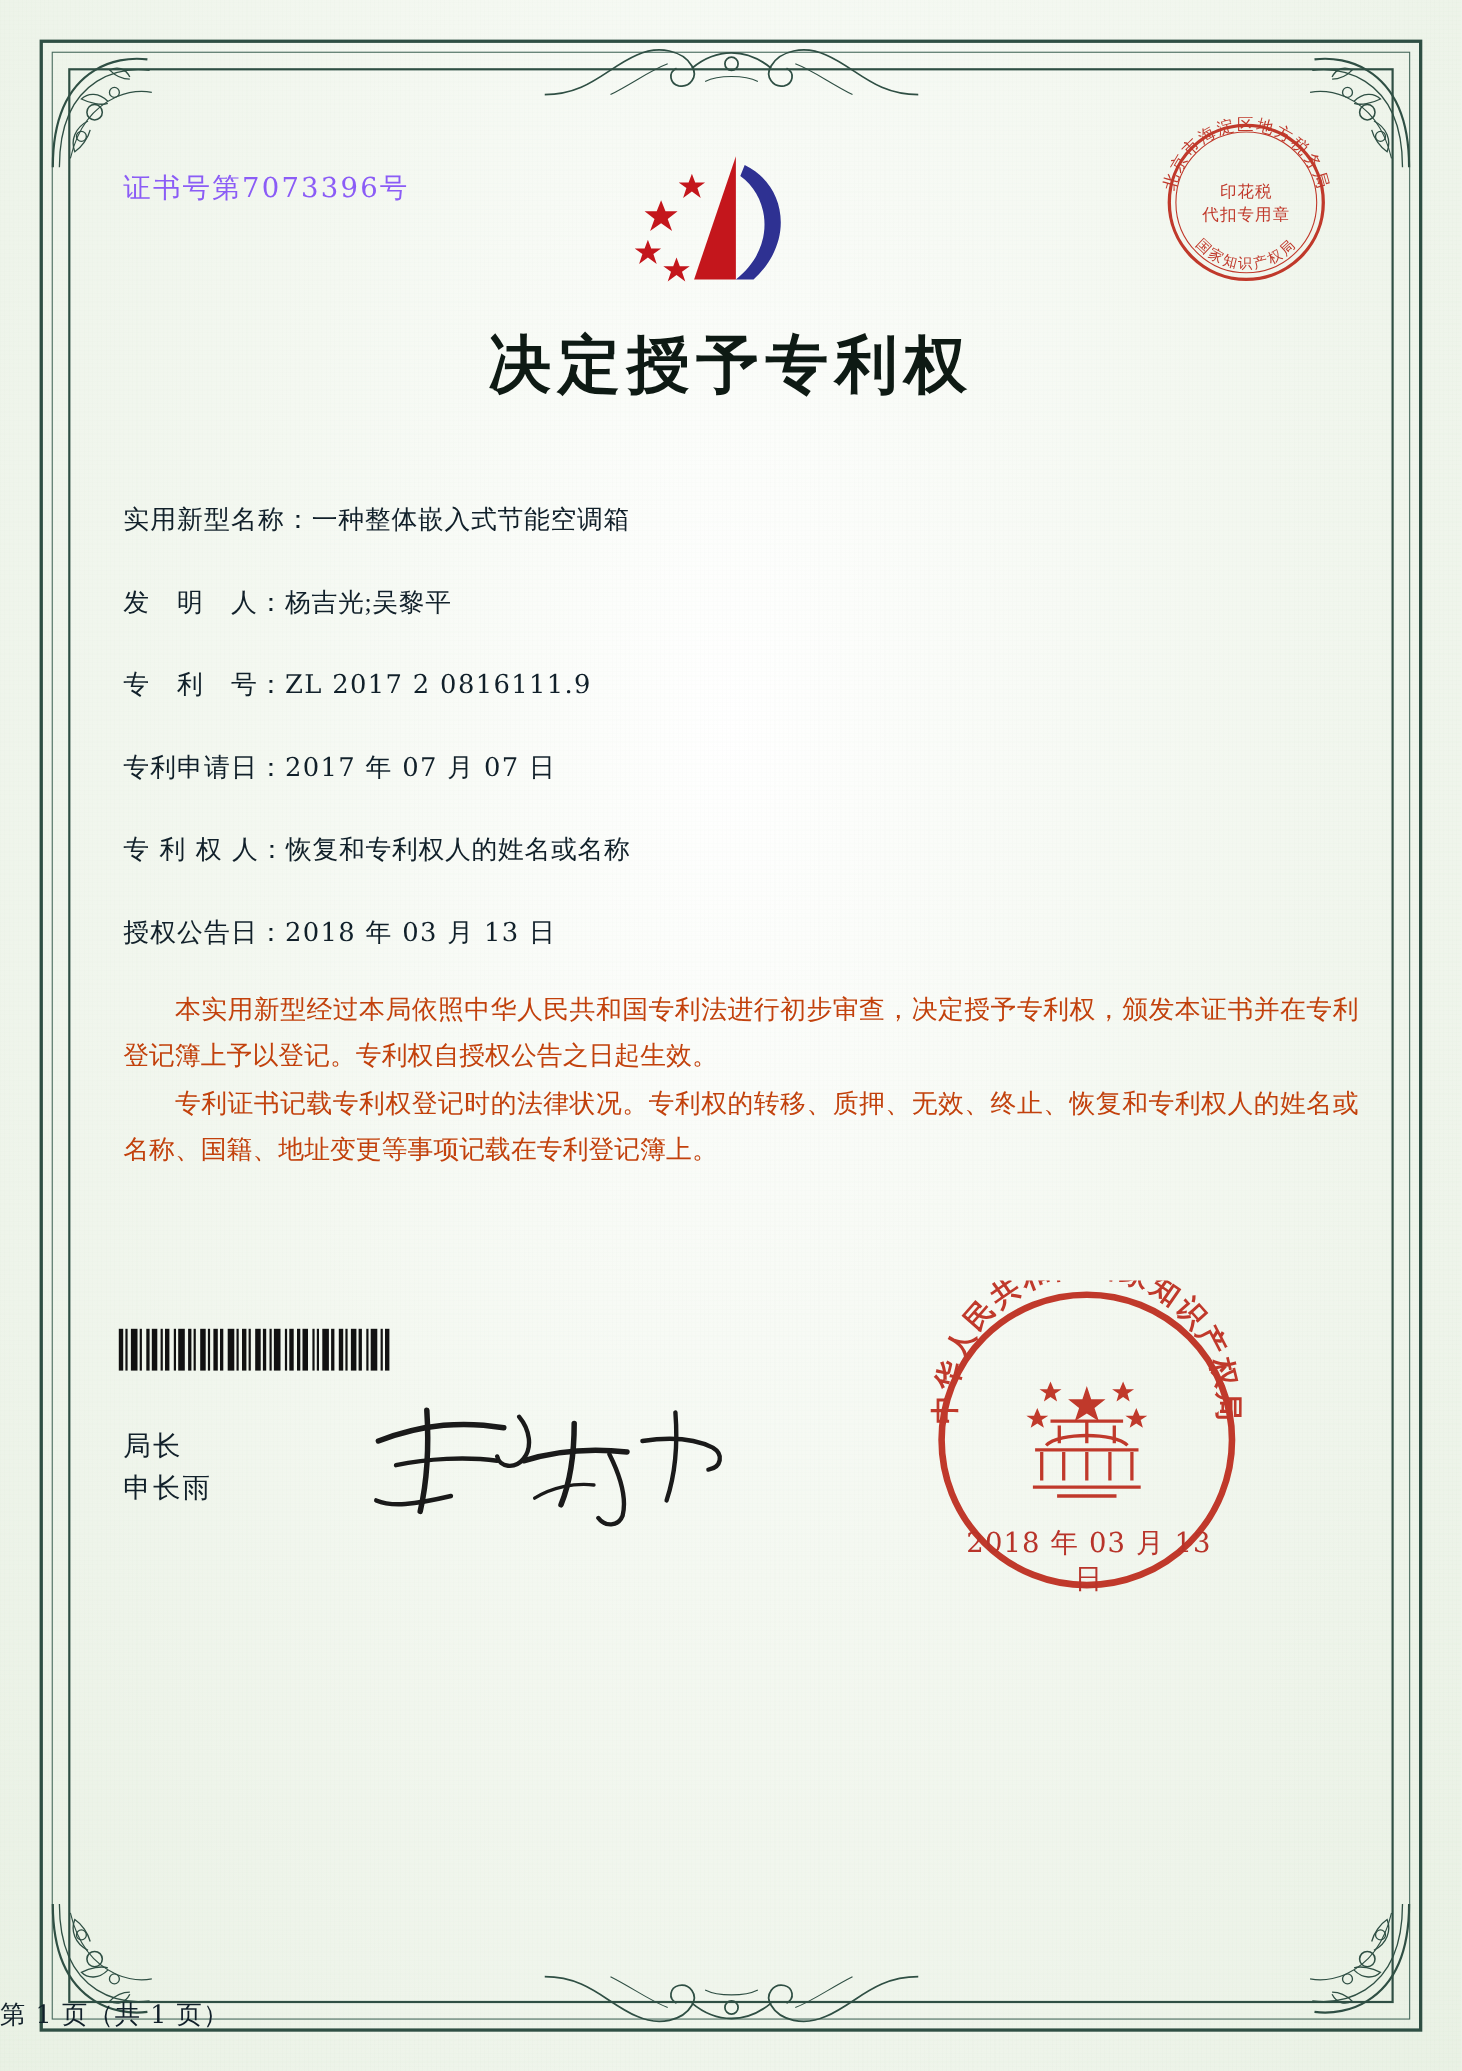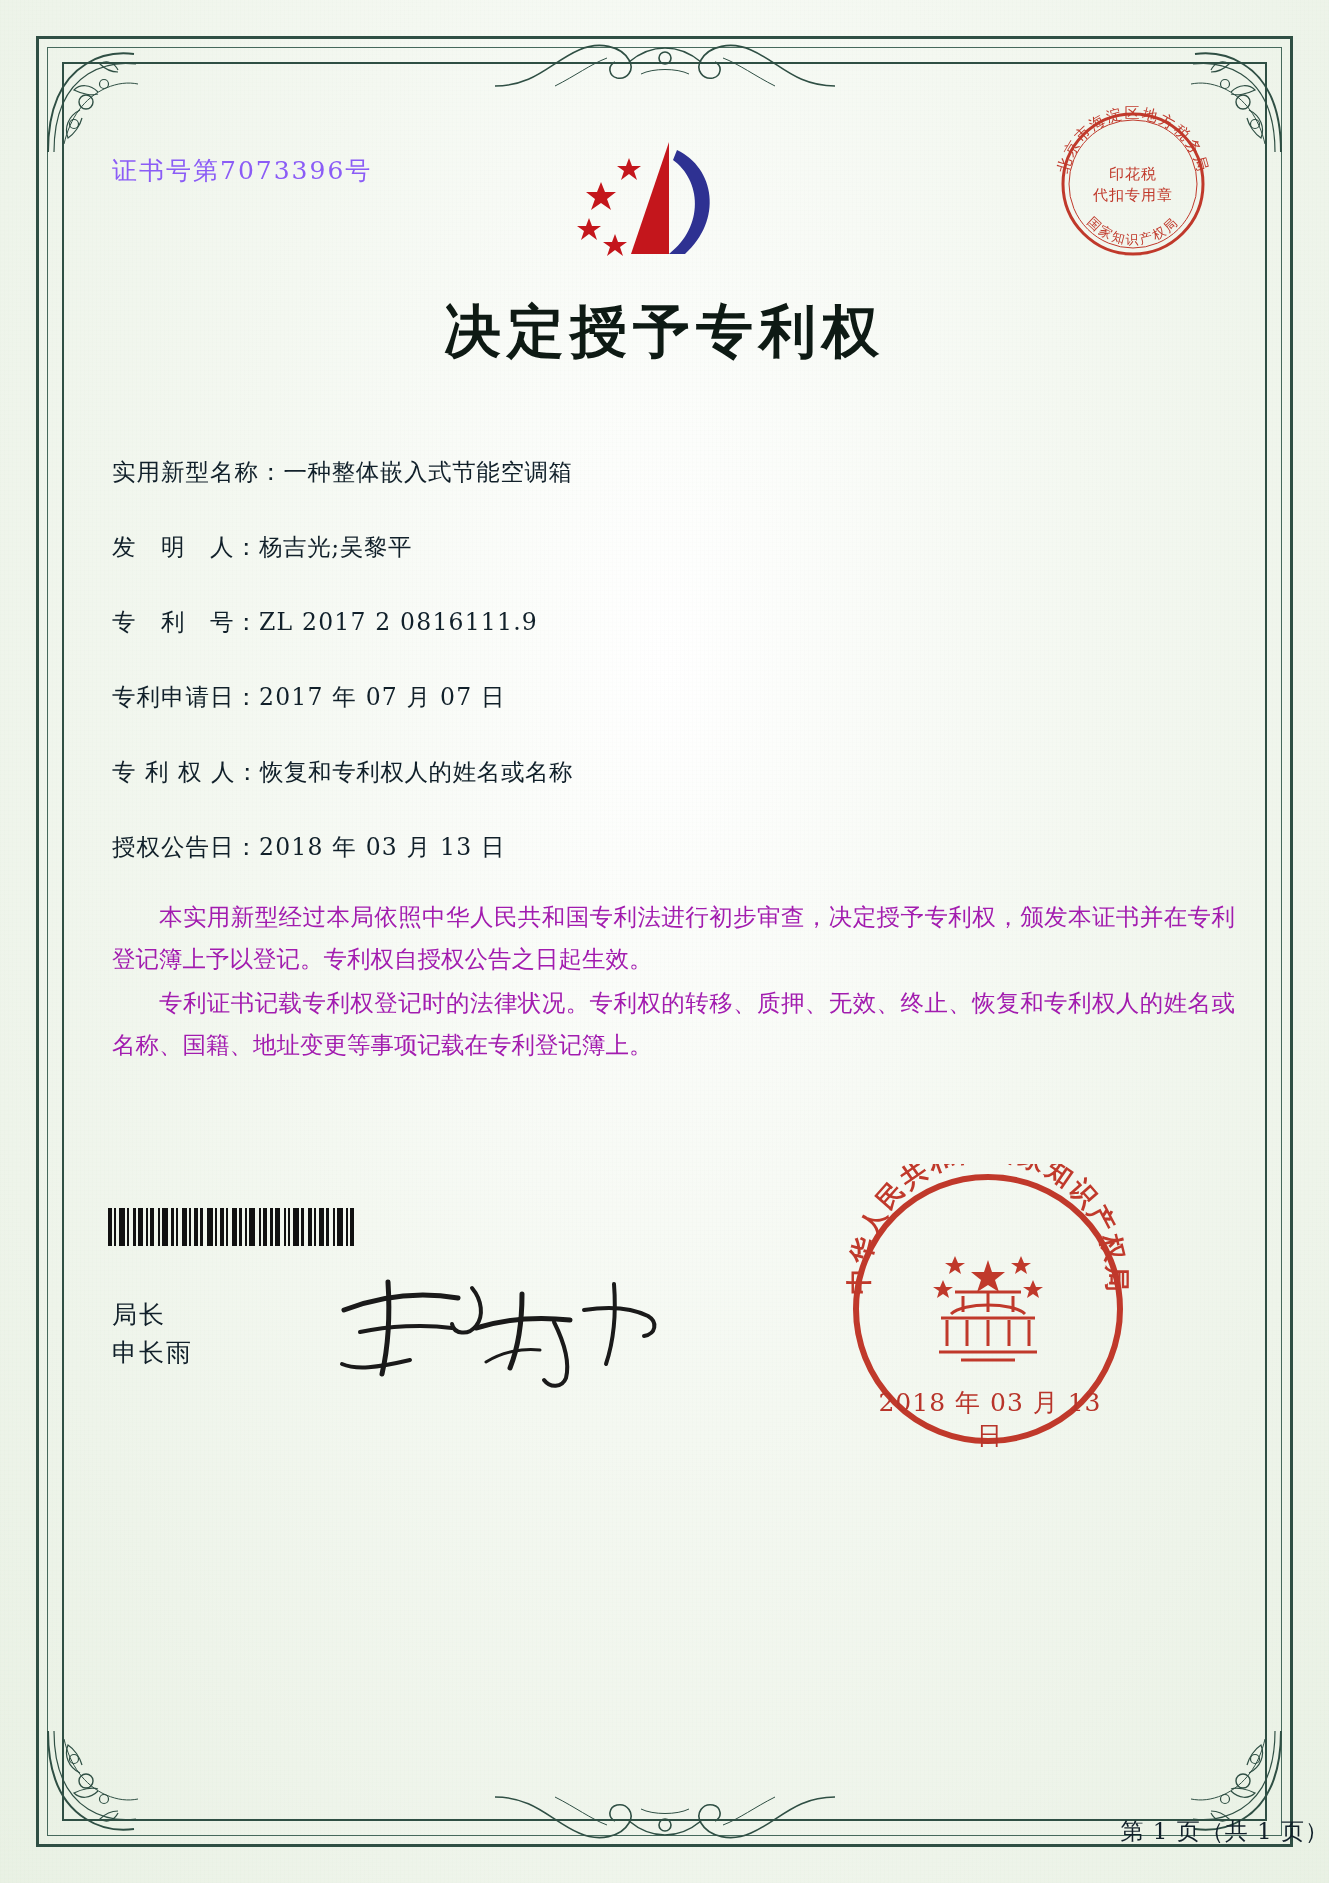--- a/index.html
+++ b/index.html
@@ -152,34 +152,35 @@
     font-size: 23.5px;
     color: #11202a;
     font-family: "DejaVu Serif", serif;
   }
   .field-label {
     white-space: pre;
     letter-spacing: 1px;
   }
   .field-value {
     letter-spacing: .6px;
+    font-family: Liberation Serif, serif;
   }
   .field-value.mono {
     font-family: "DejaVu Serif", serif;
     letter-spacing: 1.2px;
   }
 
   .paragraphs {
     position: absolute;
     left: 26px;
     right: 8px;
     top: 810px;
     font-size: 23.5px;
     line-height: 42px;
-    color: #a21caf;
+    color: #c2410c;
     font-family: "DejaVu Serif", serif;
     text-align: justify;
   }
   .paragraphs p {
     margin: 0 0 2px 0;
     text-indent: 47px;
   }
 
   
   .barcode {
@@ -238,26 +239,25 @@
     color: #b8342a;
     letter-spacing: 1px;
     font-family: "DejaVu Serif", serif;
   }
 
   .page-footer {
     position: absolute;
     left: 0;
     right: 0;
     bottom: 36px;
-    text-align: right;
+    text-align: left;
     font-size: 23px;
     color: #11202a;
     font-family: "DejaVu Serif", serif;
     letter-spacing: 1px;
-    margin-left: 28px;
   }
 </style>
 </head>
 <body>
 
 <div class="page">
   <div class="paper-tint"></div>
   <div class="paper-noise"></div>
 
   <div class="border-outer"></div>

